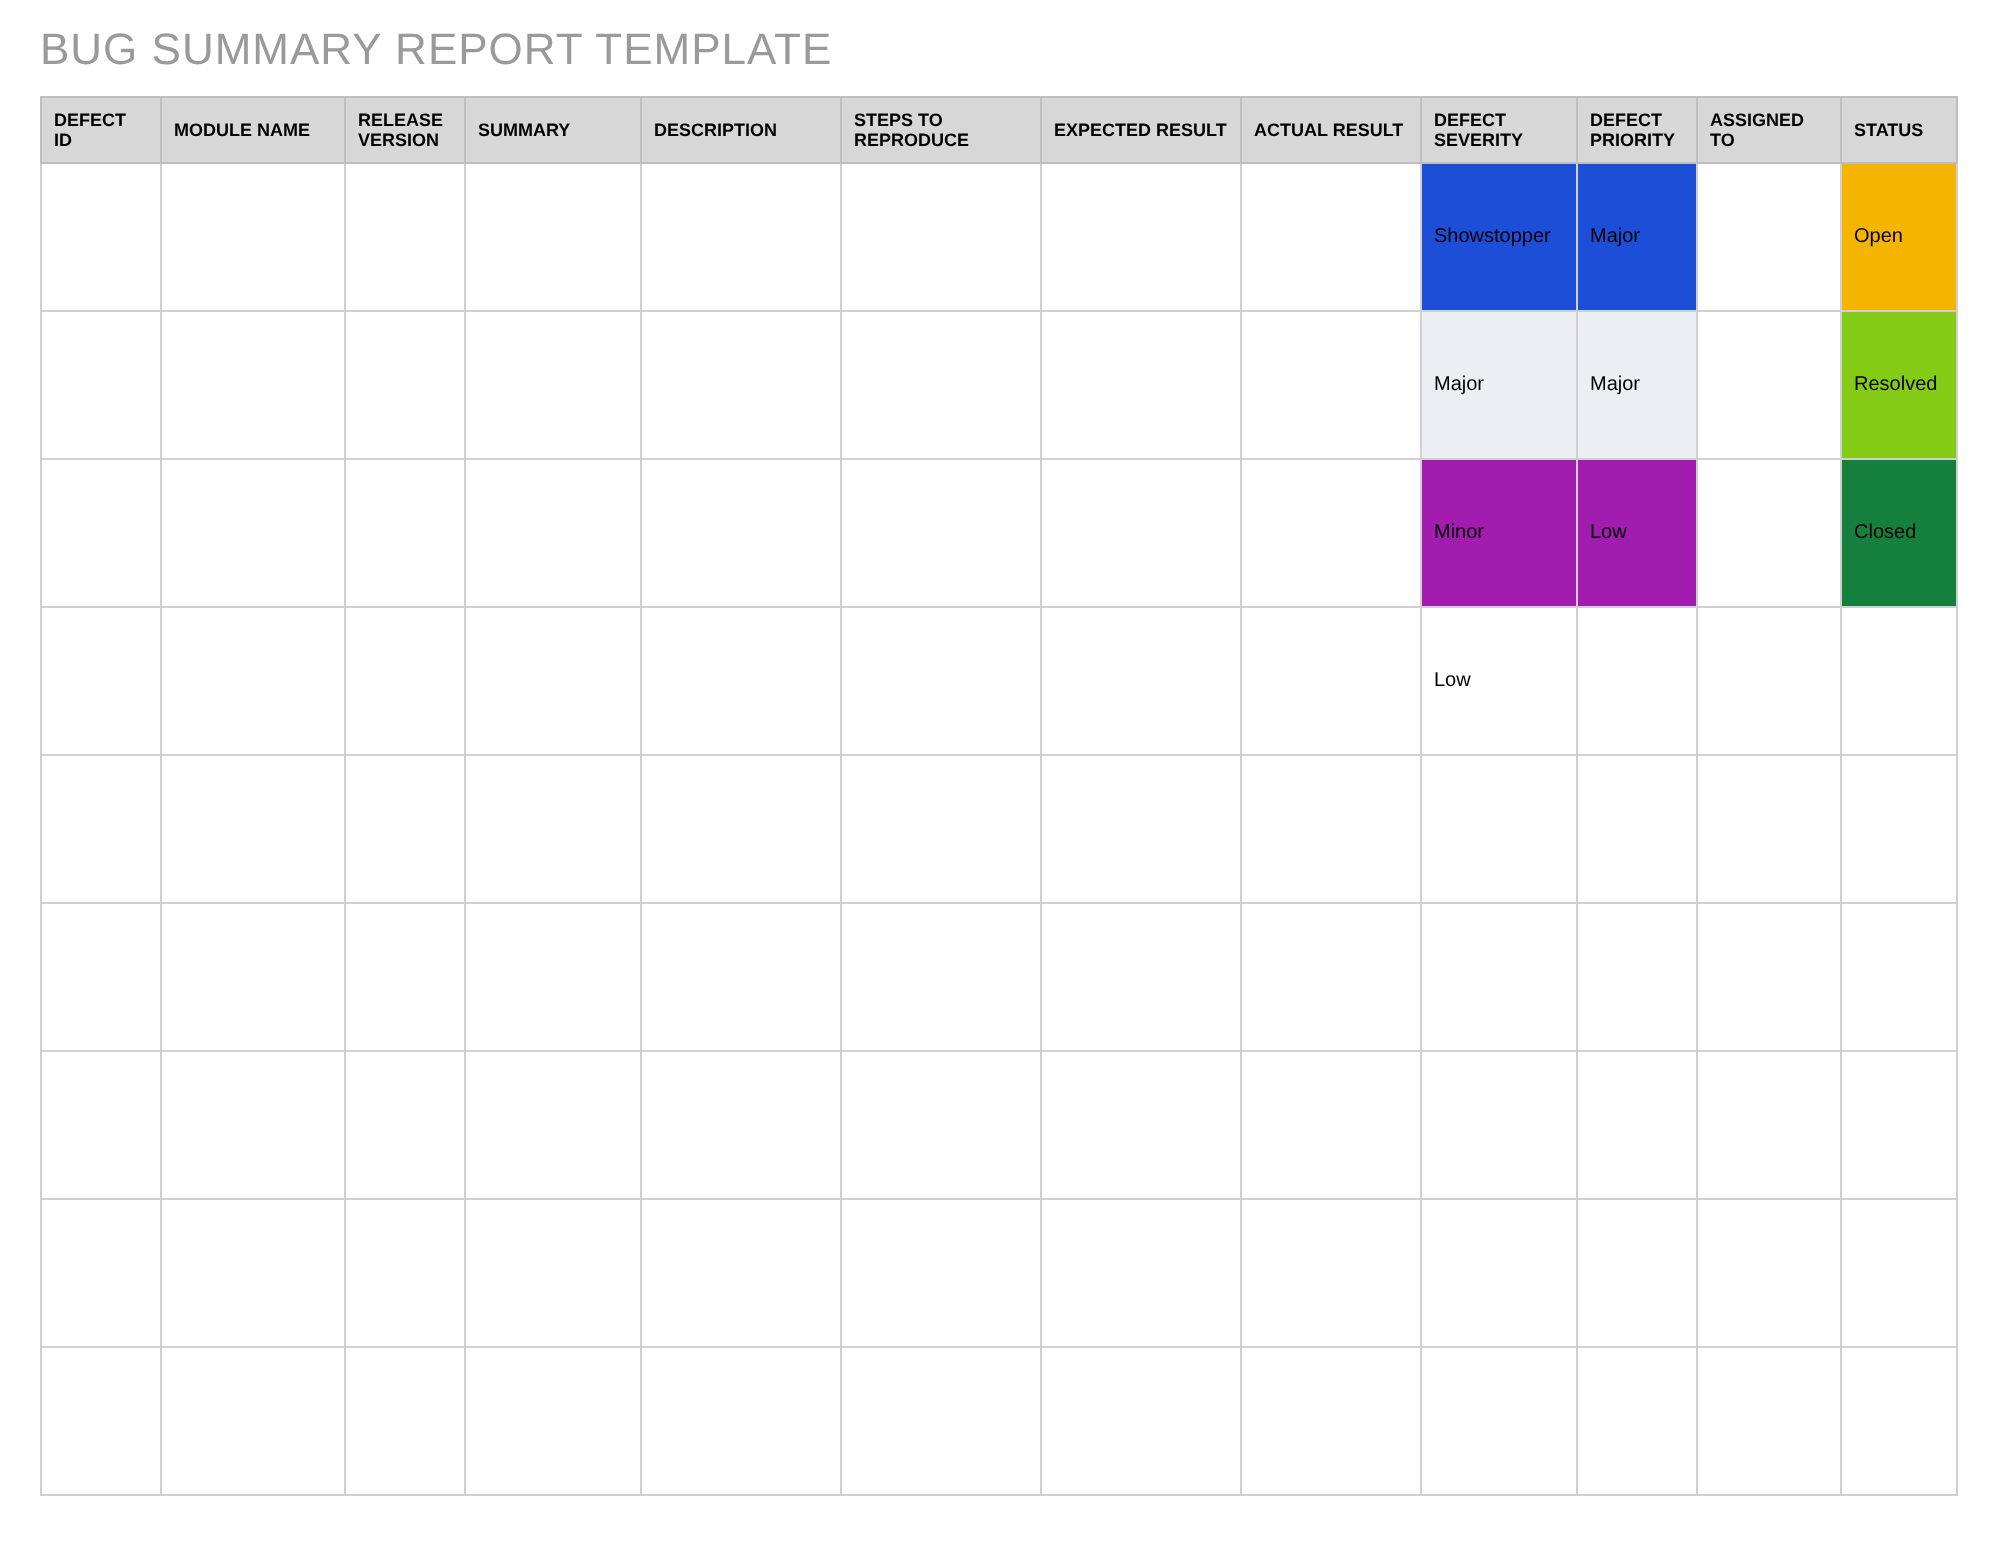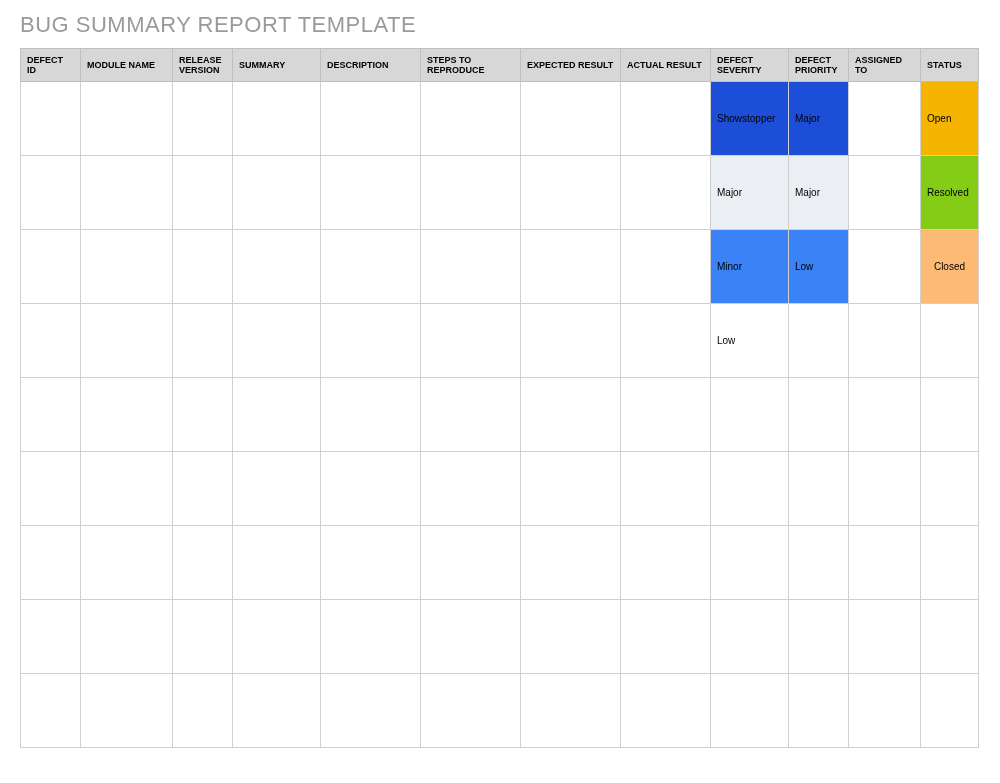--- a/index.html
+++ b/index.html
@@ -54,24 +54,24 @@
     .col-description { width: 100px; }
     .col-steps { width: 100px; }
     .col-expected { width: 100px; }
     .col-actual { width: 90px; }
     .col-severity { width: 78px; }
     .col-priority { width: 60px; }
     .col-assigned { width: 72px; }
     .col-status { width: 58px; }
     .bg-gray-blue { background: #1d4ed8; }
     .bg-light-gray-blue { background: #ebeef2; }
-    .bg-lighter-gray-blue { background: #3b82f6; }
+    .bg-lighter-gray-blue { background: #a21caf; }
     .bg-yellow { background: #f5b400; }
     .bg-green { background: #84cc16; }
-    .bg-blue { background: #fdba74; text-align: center; }
+    .bg-blue { background: #15803d; }
   </style>
 </head>
 <body>
 
 <h1 class="title">BUG SUMMARY REPORT TEMPLATE</h1>
 
 <table>
   <colgroup>
     <col class="col-defect-id">
     <col class="col-module-name">

